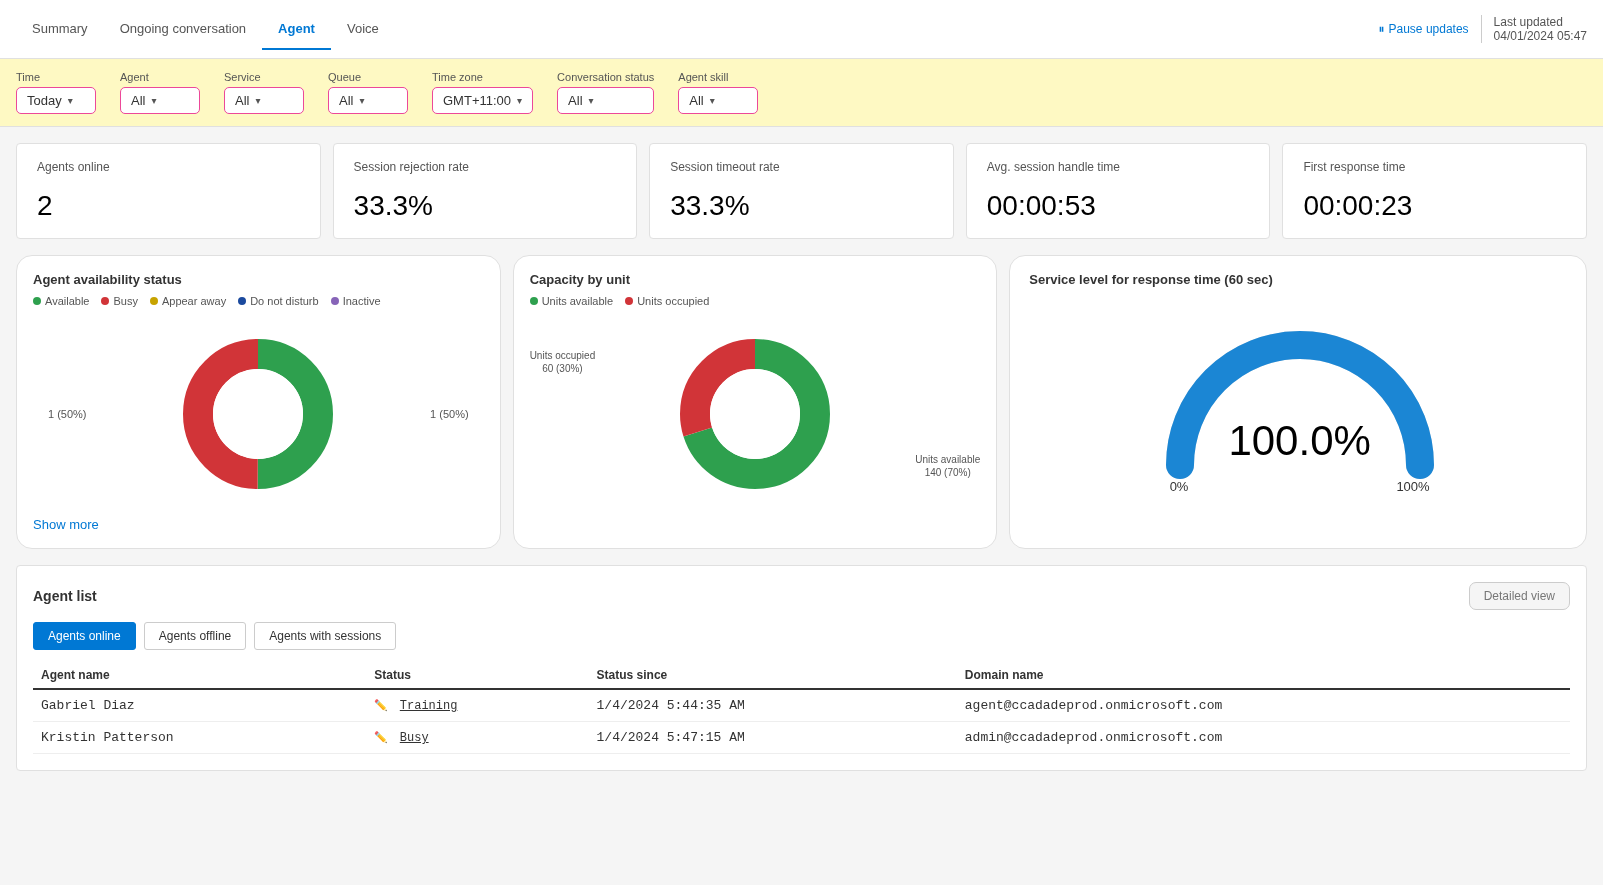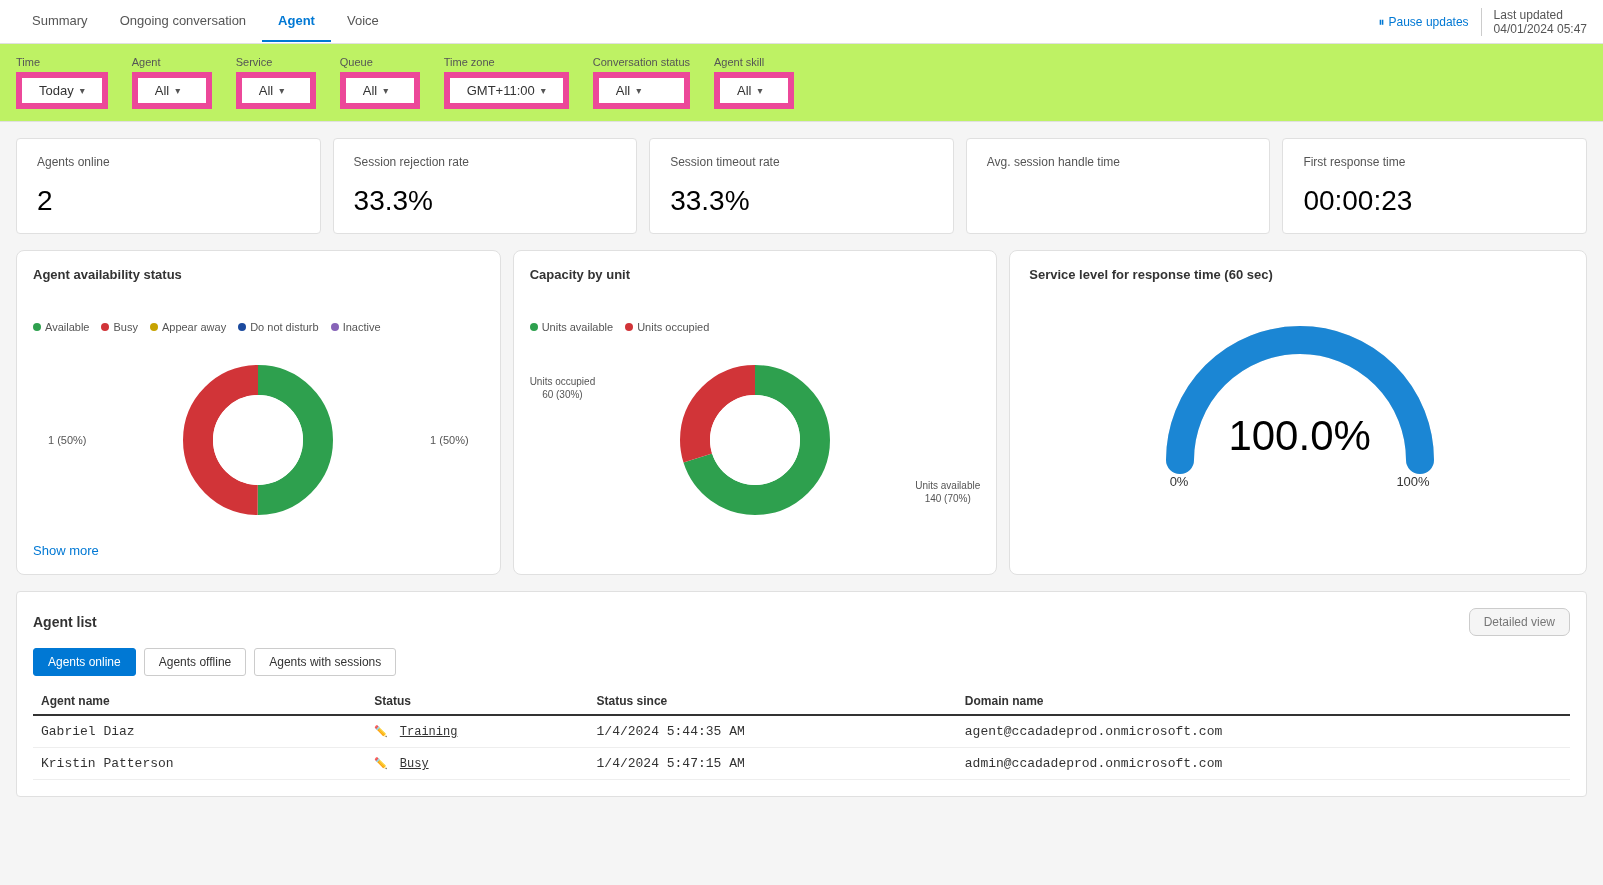--- a/index.html
+++ b/index.html
@@ -1,47 +1,47 @@
 <!DOCTYPE html>
 <html><head>
   <meta charset="utf-8">
   <style>
     * { box-sizing: border-box; margin: 0; padding: 0; }
     body { font-family: 'Segoe UI', Arial, sans-serif; background: #f5f5f5; color: #333; font-size: 13px; }
 
-    .top-nav { background: #fff; border-bottom: 1px solid #e0e0e0; display: flex; align-items: center; padding: 8px 16px; height: 44px; justify-content: space-between; }
+    .top-nav { background: #fff; border-bottom: 1px solid #e0e0e0; display: flex; align-items: center; padding: 8px 16px; height: 59px; justify-content: space-between; }
     .nav-tabs { display: flex; gap: 0; }
     .nav-tab { padding: 12px 16px; cursor: pointer; color: #555; text-decoration: none; border-bottom: 2px solid transparent; font-size: 13px; }
     .nav-tab.active { color: #0078d4; border-bottom: 2px solid #0078d4; font-weight: 600; }
     .top-right { display: flex; align-items: center; gap: 12px; font-size: 12px; color: #555; }
     .pause-btn { display: flex; align-items: center; gap: 4px; cursor: pointer; color: #0078d4; }
     .last-updated { border-left: 1px solid #ccc; padding-left: 12px; color: #555; }
 
-    .filters { background: #bef264; padding: 12px 16px; border-bottom: 1px solid #e0e0e0; display: flex; gap: 24px; align-items: flex-start; flex-wrap: wrap; }
+    .filters { background: #fef9c3; padding: 12px 16px; border-bottom: 1px solid #e0e0e0; display: flex; gap: 24px; align-items: flex-start; flex-wrap: wrap; }
     .filter-group { display: flex; flex-direction: column; gap: 4px; }
     .filter-label { font-size: 11px; color: #555; font-weight: 500; }
-    .filter-select { display: flex; align-items: center; gap: 6px; border: 6px solid #ec4899; border-radius: 0; padding: 5px 17px; background: #fff; cursor: pointer; min-width: 80px; font-size: 13px; }
+    .filter-select { display: flex; align-items: center; gap: 6px; border: 1px solid #ec4899; border-radius: 5px; padding: 5px 10px; background: #fff; cursor: pointer; min-width: 80px; font-size: 13px; }
     .filter-select .chevron { font-size: 10px; color: #555; }
 
     .main-content { padding: 16px; }
 
     .metrics-row { display: flex; gap: 12px; margin-bottom: 16px; }
     .metric-card { background: #fff; border: 1px solid #e0e0e0; border-radius: 4px; padding: 16px 20px; flex: 1; }
     .metric-title { font-size: 12px; color: #555; margin-bottom: 16px; }
     .metric-value { font-size: 28px; font-weight: 300; color: #000; }
 
     .charts-row { display: flex; gap: 12px; margin-bottom: 16px; }
-    .chart-card { background: #fff; border: 1px solid #e0e0e0; border-radius: 8px; padding: 16px; }
+    .chart-card { background: #fff; border: 1px solid #e0e0e0; border-radius: 16px; padding: 16px; }
     .chart-card.availability { flex: 1; }
     .chart-card.capacity { flex: 1; }
     .chart-card.service-level { flex: 1.2; padding-left: 19px; }
 
     .chart-title { font-size: 13px; font-weight: 600; color: #333; margin-bottom: 8px; }
     .chart-legend { display: flex; gap: 12px; flex-wrap: wrap; margin-bottom: 12px; }
-    .legend-item { display: flex; align-items: center; gap: 4px; font-size: 11px; color: #555; margin-top: 31px; }
+    .legend-item { display: flex; align-items: center; gap: 4px; font-size: 11px; color: #555; }
     .legend-dot { width: 8px; height: 8px; border-radius: 50%; }
 
     .show-more-link { color: #0078d4; cursor: pointer; font-size: 13px; margin-top: 8px; display: inline-block; }
 
     
     .gauge-container { display: flex; flex-direction: column; align-items: center; padding: 10px 0; }
 
     
     .agent-list-section { background: #fff; border: 1px solid #e0e0e0; border-radius: 4px; padding: 16px; }
     .agent-list-header { display: flex; justify-content: space-between; align-items: center; margin-bottom: 12px; }
@@ -141,20 +141,21 @@
     <div class="metric-card">
       <div class="metric-title">Session rejection rate</div>
       <div class="metric-value">33.3%</div>
     </div>
     <div class="metric-card">
       <div class="metric-title">Session timeout rate</div>
       <div class="metric-value">33.3%</div>
     </div>
     <div class="metric-card">
       <div class="metric-title">Avg. session handle time</div>
+      <div class="metric-value">00:00:53</div>
     </div>
     <div class="metric-card">
       <div class="metric-title">First response time</div>
       <div class="metric-value">00:00:23</div>
     </div>
   </div>
 
   <div class="charts-row">
 
     <div class="chart-card availability">

